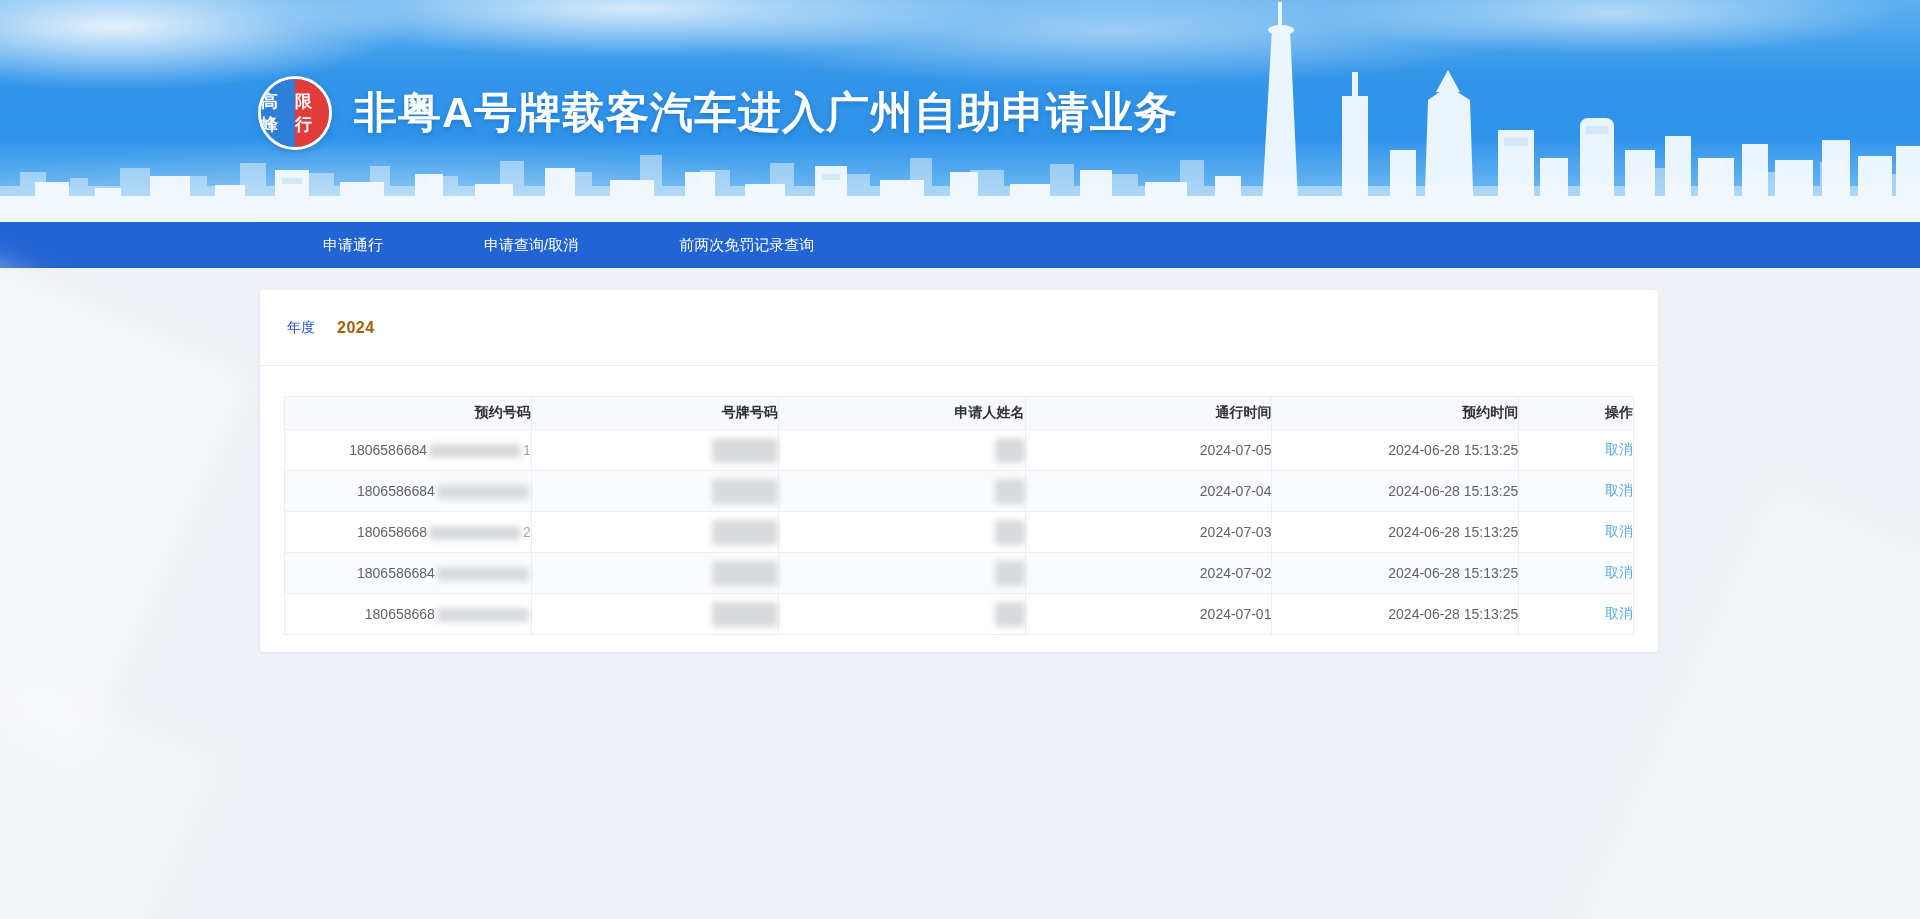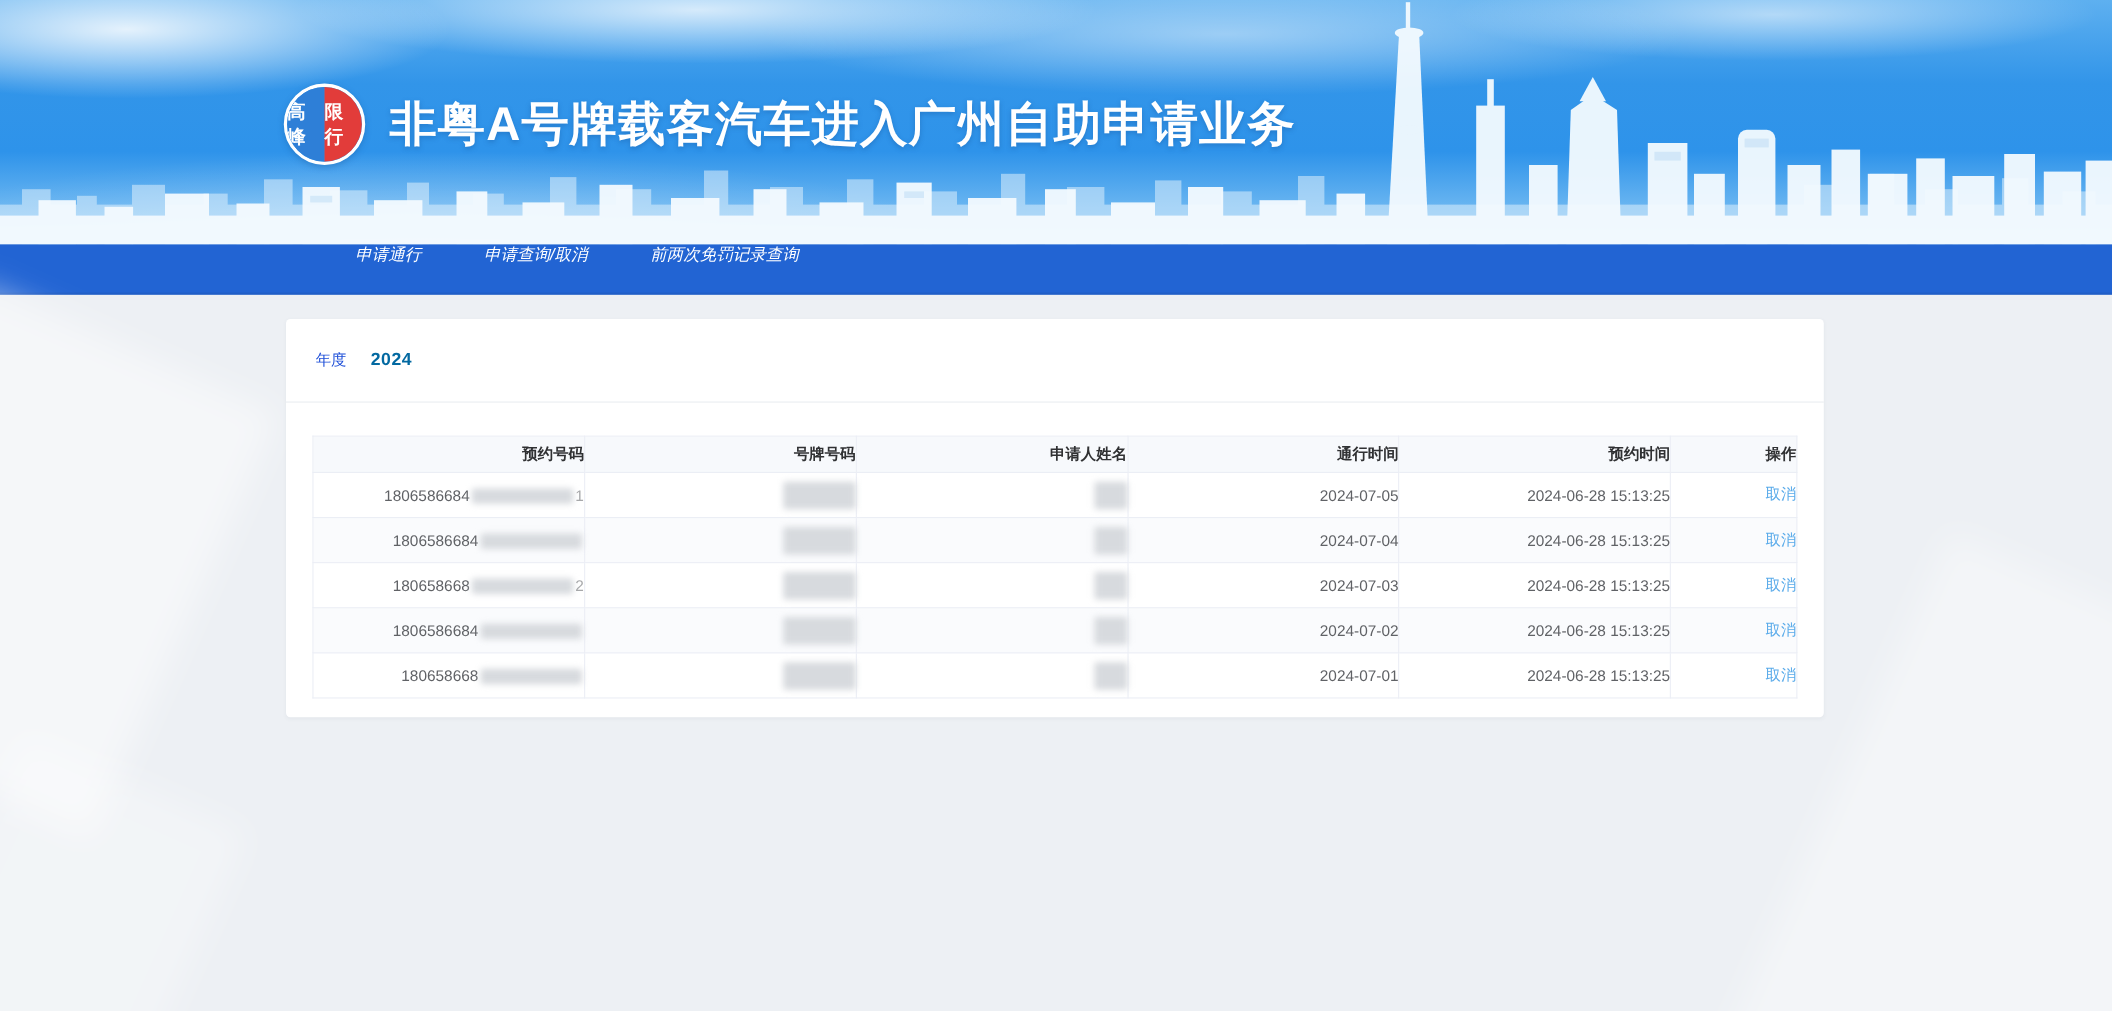--- a/index.html
+++ b/index.html
@@ -29,40 +29,39 @@
   .logo-half { flex:1; display:flex; align-items:center; justify-content:center;
     color:#fff; font-size:17px; font-weight:bold; letter-spacing:1px; }
   .site-title {
     color:#fff; font-size:43px; font-weight:bold; letter-spacing:1px; white-space:nowrap;
     text-shadow:0 2px 5px rgba(25,90,165,.45);
   }
 
   
   .navbar {
     width:100%; height:46px; background:#2264d3;
-    display:flex; align-items:flex-start; padding-left:323px; gap:57px;
+    display:flex; align-items:center; padding-left:323px; gap:101px;
     box-shadow:inset 0 -2px 0 rgba(0,0,0,.06);
-    font-style:italic;
   }
   .nav-item { color:#ffffff; font-size:15px; cursor:pointer; white-space:nowrap; }
 
   
   .content { position:relative; width:100%; height:651px; }
   .bg-streak { position:absolute; background:rgba(255,255,255,.45); filter:blur(14px); pointer-events:none; }
   .streak-1 { left:-120px; top:30px; width:300px; height:420px; transform:rotate(24deg); }
   .streak-2 { left:1650px; top:280px; width:420px; height:520px; transform:rotate(24deg); background:rgba(255,255,255,.35); }
   .streak-3 { left:-60px; top:430px; width:220px; height:360px; transform:rotate(24deg); background:rgba(255,255,255,.30); }
 
   .card {
     position:absolute; left:260px; top:22px; width:1398px; height:362px;
     background:#ffffff; border-radius:4px; box-shadow:0 1px 4px rgba(60,80,110,.06);
   }
   .year-row { height:76px; display:flex; align-items:center; padding:0 27px; border-bottom:1px solid #eaedf1; }
   .year-label { font-size:14px; color:#1d4ed8; }
-  .year-value { font-size:16px; font-weight:bold; color:#0369a1; margin-left:22px; letter-spacing:.5px; }
+  .year-value { font-size:16px; font-weight:bold; color:#a16207; margin-left:22px; letter-spacing:.5px; }
 
   .table-wrap { padding:30px 24px 20px 24px; }
   table.records { width:100%; border-collapse:collapse; table-layout:fixed; }
   .records th, .records td { border:1px solid #ebeef5; text-align:right; font-size:14px; }
   .records th { background:#f7f9fc; color:#303133; font-weight:bold; height:33px; }
   .records td { height:41px; color:#606266; background:#ffffff; }
   .records tbody tr:nth-child(even) td { background:#fafbfd; }
 
   .redact { display:inline-block; vertical-align:middle; background:#d7dade; filter:blur(3px); border-radius:2px; }
   .redact-num { width:92px; height:14px; margin-left:2px; }

